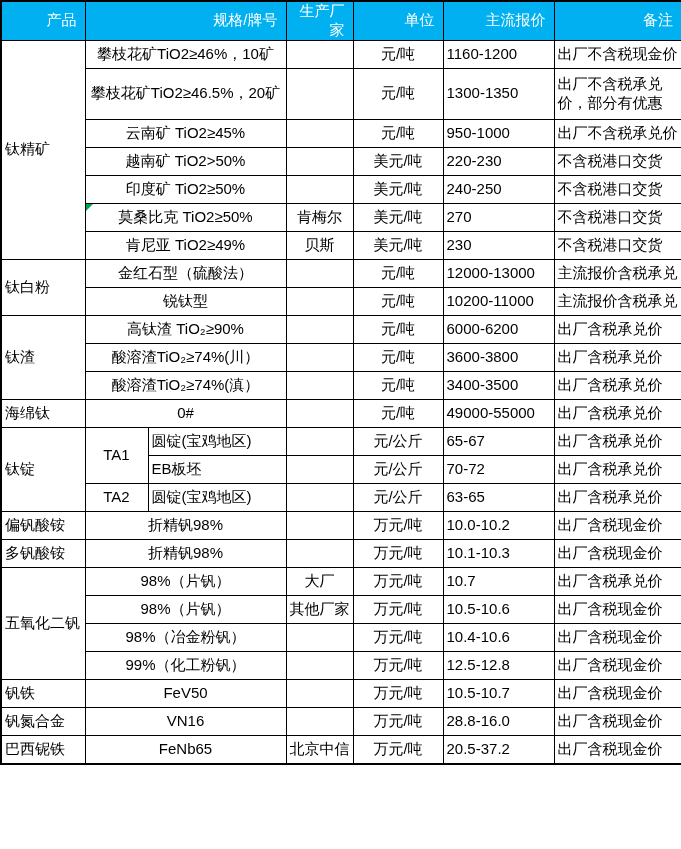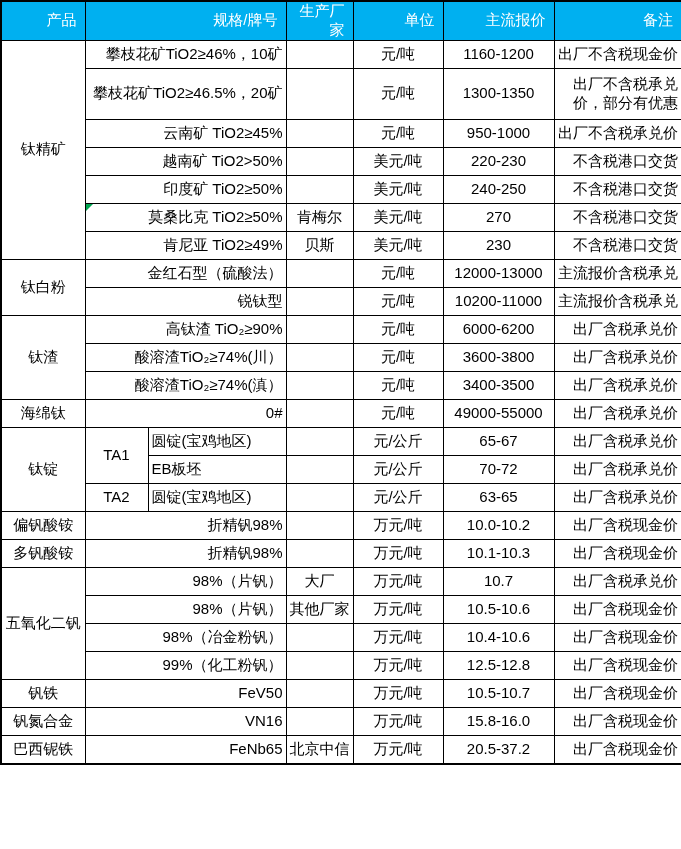--- a/index.html
+++ b/index.html
@@ -30,28 +30,28 @@
   }
   table.price td{
     font-size:15px;
     color:#000;
     background:#fff;
     height:27px;
     padding:0 3px;
     vertical-align:middle;
   }
   tr.tall td{height:50px;}
-  .c-product{text-align:center;padding:0 1px;}
-  .c-spec{text-align:right;}
+  .c-product{padding:0 1px;}
+  .c-spec{text-align:center;}
   .c-spec1{text-align:center;}
   .c-spec2{text-align:left;margin-left:13px;}
   .c-maker{text-align:center;padding:0 1px;margin-left:28px;}
   .c-unit{text-align:center;}
-  .c-price{text-align:center;}
-  .c-note{text-align:right;padding:0 2px;margin-top:40px;}
+  .c-price{}
+  .c-note{text-align:left;padding:0 2px;margin-top:40px;}
   td.has-marker{position:relative;}
   .corner-marker{
     position:absolute;top:0;left:0;width:0;height:0;display:block;
     border-top:7px solid var(--marker-color,#00a550);
     border-right:7px solid transparent;
   }
 </style>
 </head>
 <body>
 
@@ -247,21 +247,21 @@
           <td class="c-maker"></td>
           <td class="c-unit">万元/吨</td>
           <td class="c-price">10.5-10.7</td>
           <td class="c-note">出厂含税现金价</td>
         </tr>
         <tr>
           <td class="c-product" rowspan="1">钒氮合金</td>
           <td class="c-spec" colspan="2">VN16</td>
           <td class="c-maker"></td>
           <td class="c-unit">万元/吨</td>
-          <td class="c-price">15.8-16.0</td>
+          <td class="c-price">28.8-16.0</td>
           <td class="c-note">出厂含税现金价</td>
         </tr>
         <tr>
           <td class="c-product" rowspan="1">巴西铌铁</td>
           <td class="c-spec" colspan="2">FeNb65</td>
           <td class="c-maker">北京中信</td>
           <td class="c-unit">万元/吨</td>
           <td class="c-price">20.5-37.2</td>
           <td class="c-note">出厂含税现金价</td>
         </tr>

